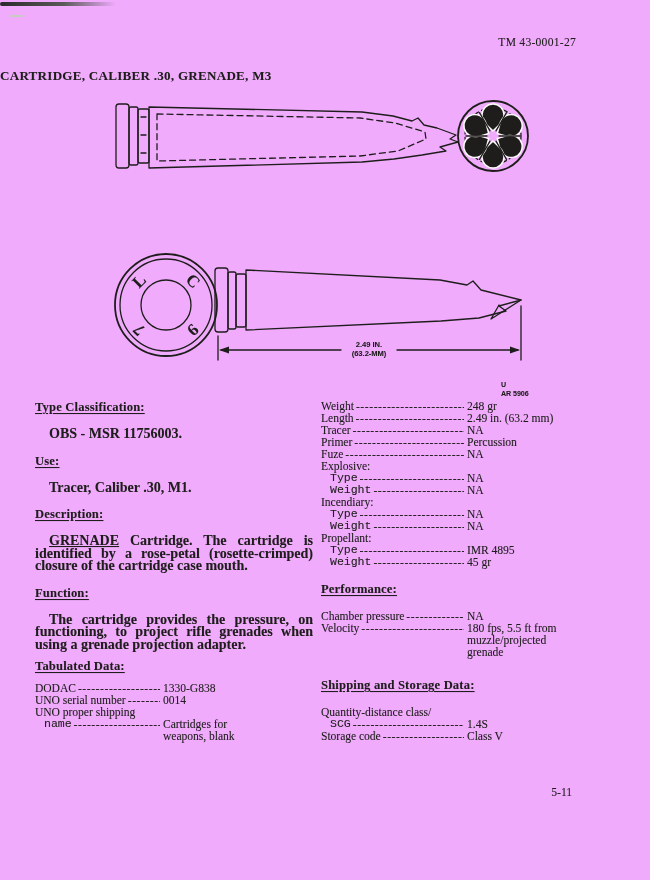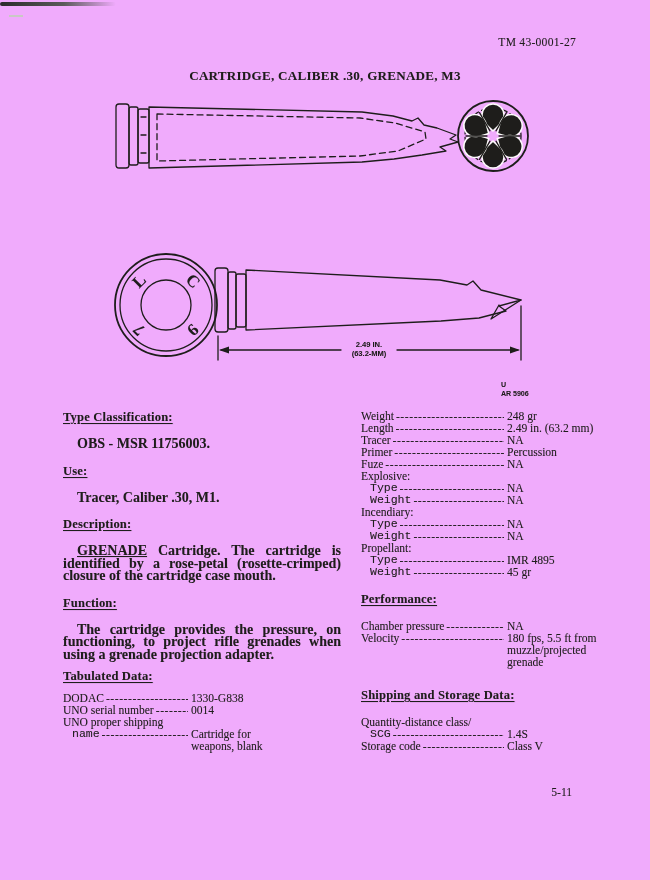--- a/index.html
+++ b/index.html
@@ -7,25 +7,25 @@
   .sheet{
     position:relative;width:650px;height:880px;overflow:hidden;
     background:#f0abfc;color:#1e1d1b;
     font-family:"Liberation Serif","DejaVu Serif",serif;
     text-shadow:0.3px 0.3px 0.45px rgba(30,29,27,0.25);
   }
   .artifact-top{position:absolute;left:0;top:2px;width:116px;height:4px;
     background:linear-gradient(90deg,#2b2b2b,#5a5a5a 55%,rgba(90,90,90,0));border-radius:2px;}
   .artifact-speck{position:absolute;left:9px;top:15px;width:14px;height:2px;background:#c9c9c4;}
   .tm-number{position:absolute;top:36px;right:74px;font-size:11.5px;letter-spacing:.3px;}
-  .doc-title{position:absolute;top:68px;left:0;width:100%;text-align:center;
+  .doc-title{position:absolute;top:68px;left:0;width:100%;text-align:left;
     font-weight:bold;font-size:13px;letter-spacing:.3px;}
   .fig{position:absolute;}
   .fig svg{display:block;}
-  .columns{position:absolute;top:410px;left:35px;width:580px;display:flex;gap:20px;margin-left:28px;}
+  .columns{position:absolute;top:400px;left:35px;width:580px;display:flex;gap:8px;}
   .col-left{width:278px;flex:none;}
   .col-right{width:294px;flex:none;}
   .sec-h{font-weight:bold;font-size:12.5px;letter-spacing:.2px;
     text-decoration:underline;text-decoration-thickness:1.4px;text-underline-offset:2px;
     margin:0 0 13px;}
   .para{font-size:14px;line-height:12.5px;text-align:justify;margin:0 0 13px;text-indent:14px;font-weight:bold;}
   .u{text-decoration:underline;text-underline-offset:1px;}
   .spec{font-size:11.5px;}
   .spec-row{display:flex;align-items:flex-start;line-height:12px;min-height:12px;}
   .spec-label{white-space:nowrap;}
@@ -147,21 +147,21 @@
               <div>0014</div>
             </span>
           </div>
           <div class="spec-row">
             <span class="spec-label">UNO proper shipping</span>
           </div>
           <div class="spec-row">
             <span class="spec-label ind">name</span>
             <span class="spec-leader">------------------------------------------------------------------------------------------</span>
             <span class="spec-value">
-              <div>Cartridge for</div>
+              <div>Cartridges for</div>
               <div>weapons, blank</div>
             </span>
           </div>
         </div>
     </div>
 
     <div class="col-right">
       <div class="spec" style="--valw:148px">
           <div class="spec-row">
             <span class="spec-label">Weight</span>

